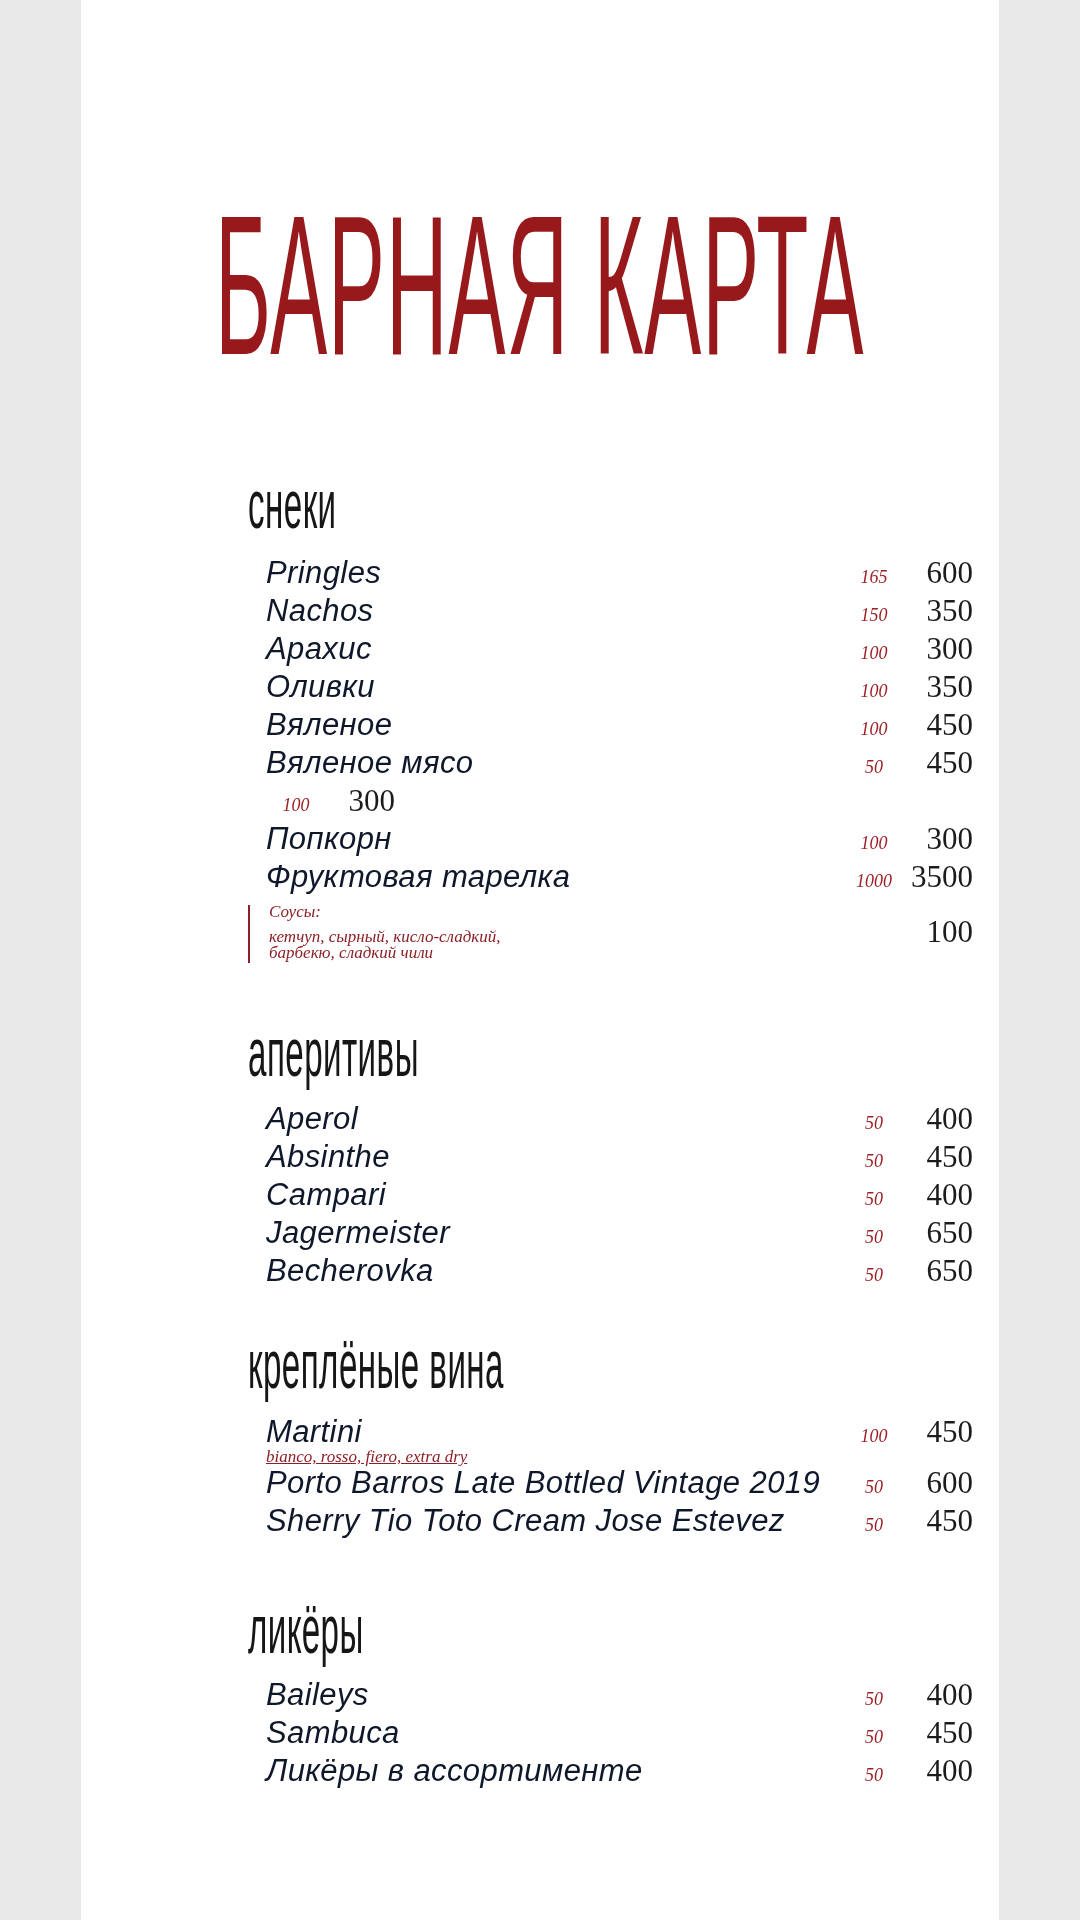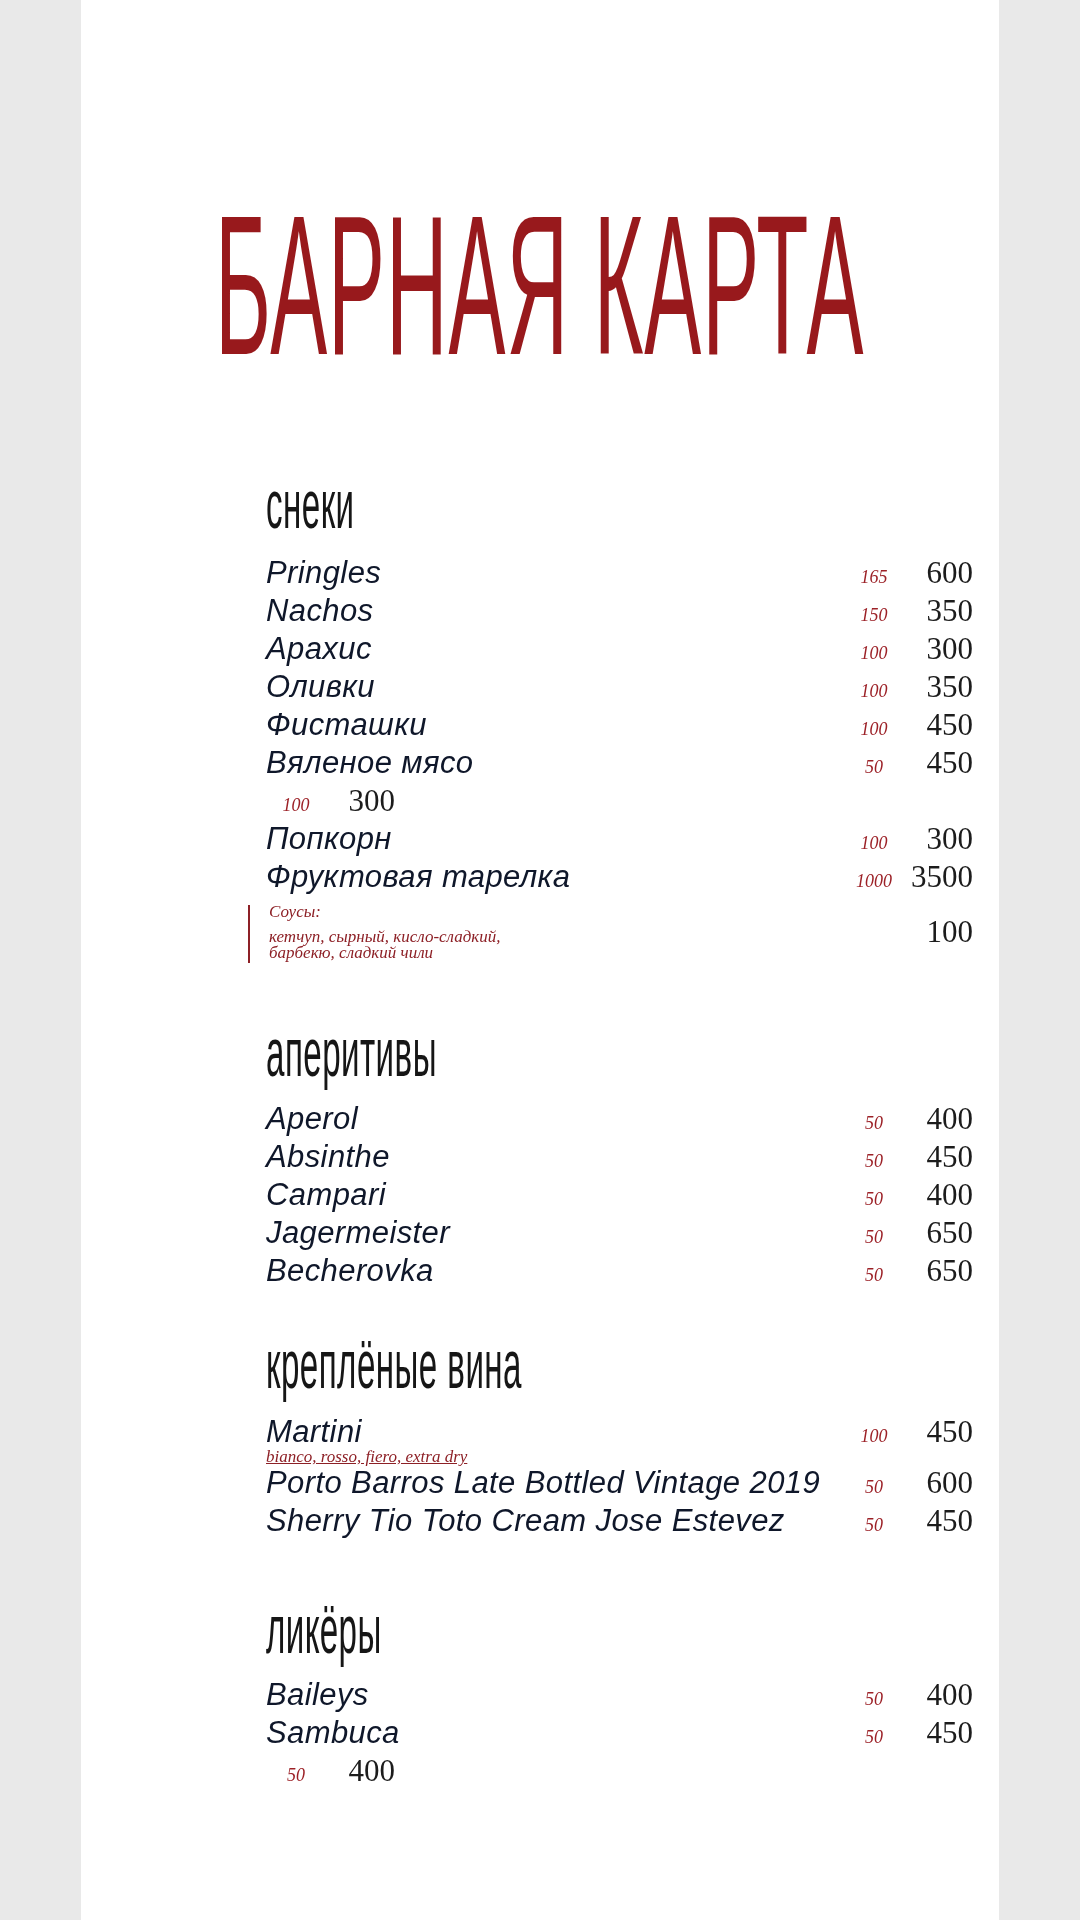--- a/index.html
+++ b/index.html
@@ -28,21 +28,21 @@
     white-space:nowrap;
   }
   .title .stretch{
     display:inline-block;
     transform:scale(0.89,2.07);
     transform-origin:50% 100%;
     letter-spacing:1px;
   }
   
   .sec-title{
-    position:absolute;left:185px;
+    position:absolute;left:167px;
     font-size:36px;line-height:36px;font-weight:400;
     color:#161616;
     white-space:nowrap;
   }
   .sec-title .stretch{
     display:inline-block;
     transform:scale(0.92,1.9);
     transform-origin:0 100%;
     letter-spacing:.5px;
   }
@@ -152,21 +152,21 @@
     <div class="name-cell">
       <span class="name">Оливки</span>
 
     </div>
     <span class="weight">100</span>
     <span class="price">350</span>
   </div>
 
   <div class="row">
     <div class="name-cell">
-      <span class="name">Фисташки</span>
+      <span class="name">Вяленое</span>
 
     </div>
     <span class="weight">100</span>
     <span class="price">450</span>
   </div>
 
   <div class="row">
     <div class="name-cell">
       <span class="name">Вяленое мясо</span>
 
@@ -307,19 +307,23 @@
   <div class="row">
     <div class="name-cell">
       <span class="name">Sambuca</span>
 
     </div>
     <span class="weight">50</span>
     <span class="price">450</span>
   </div>
 
   <div class="row">
+    <div class="name-cell">
+      <span class="name">Ликёры в ассортименте</span>
+
+    </div>
     <span class="weight">50</span>
     <span class="price">400</span>
   </div>
 </div>
   </section>
 
 </main>
 
 </body></html>

